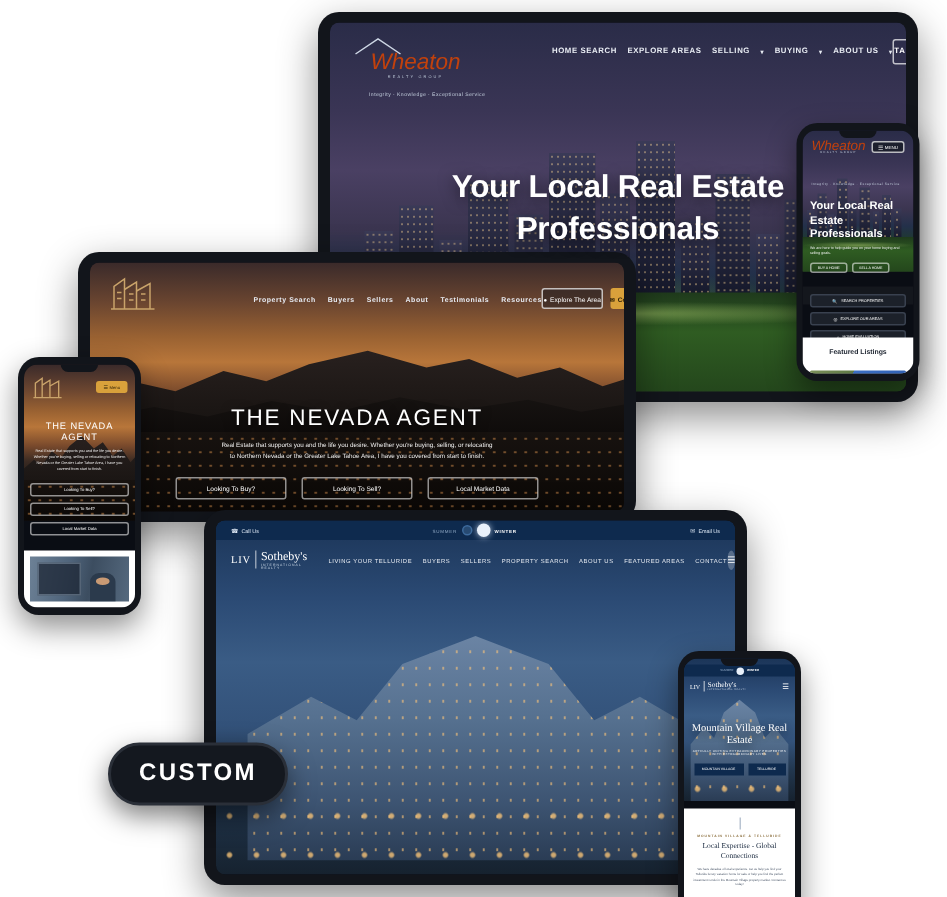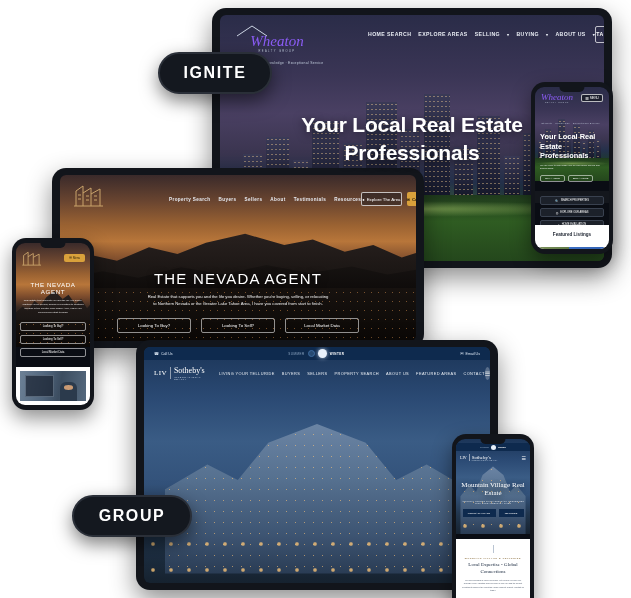--- a/index.html
+++ b/index.html
@@ -91,21 +91,21 @@
   .navbar { position:absolute; left:0; right:0; top:0; display:flex; align-items:center; z-index:12; }
   .navlinks { display:flex; gap:7px; align-items:center; }
   .navlinks span { color:#e8ecf3; letter-spacing:.4px; white-space:nowrap; }
   .pillbtn { border:1px solid rgba(255,255,255,.7); color:#fff; border-radius:2px;
              display:flex;align-items:center;justify-content:center;white-space:nowrap;}
   .goldbtn { background:#d9a13b; color:#2a1d06; border-radius:2px;
              display:flex;align-items:center;justify-content:center;white-space:nowrap;}
 
   .hero-wrap{position:absolute;left:0;right:0;z-index:11;text-align:center;color:#fff;}
 
-  .script-logo{font-family:Liberation Serif, serif;font-style:italic;color:#8b5cf6;line-height:.9;}
+  .script-logo{font-family:Liberation Sans, sans-serif;font-style:italic;color:#c2410c;line-height:.9;}
   .serif{font-family:"Liberation Serif",serif;}
 
   .tinybtn{border:1px solid rgba(255,255,255,.55);color:#fff;display:flex;align-items:center;
            justify-content:center;white-space:nowrap;border-radius:2px;}
 
   .white-sec{position:absolute;left:0;right:0;background:#fff;}
   .dark-sec{position:absolute;left:0;right:0;background:#14171d;}
 
   .ctr{display:flex;align-items:center;justify-content:center;}
 </style>
@@ -421,16 +421,15 @@
         <div style="margin-top:6px;border:1px solid #dde3ea;background:#fff;">
           <div style="height:16px;background:linear-gradient(100deg,#7f98b4,#5f7993 50%,#46607c);position:relative;overflow:hidden;">
             <div style="position:absolute;inset:0;background-image:linear-gradient(90deg,rgba(255,255,255,.22) 1px,transparent 1px),linear-gradient(rgba(255,255,255,.18) 1px,transparent 1px);background-size:6px 5px;"></div>
           </div>
 
         </div>
       </div>
     </div>
   </div>
 
-  <div class="badge" id="badge-ignite">IGNITE</div>
-  <div class="badge" id="badge-custom">GROUP</div>
+  <div class="badge" id="badge-custom">CUSTOM</div>
 
 </div>
 
 </body></html>

